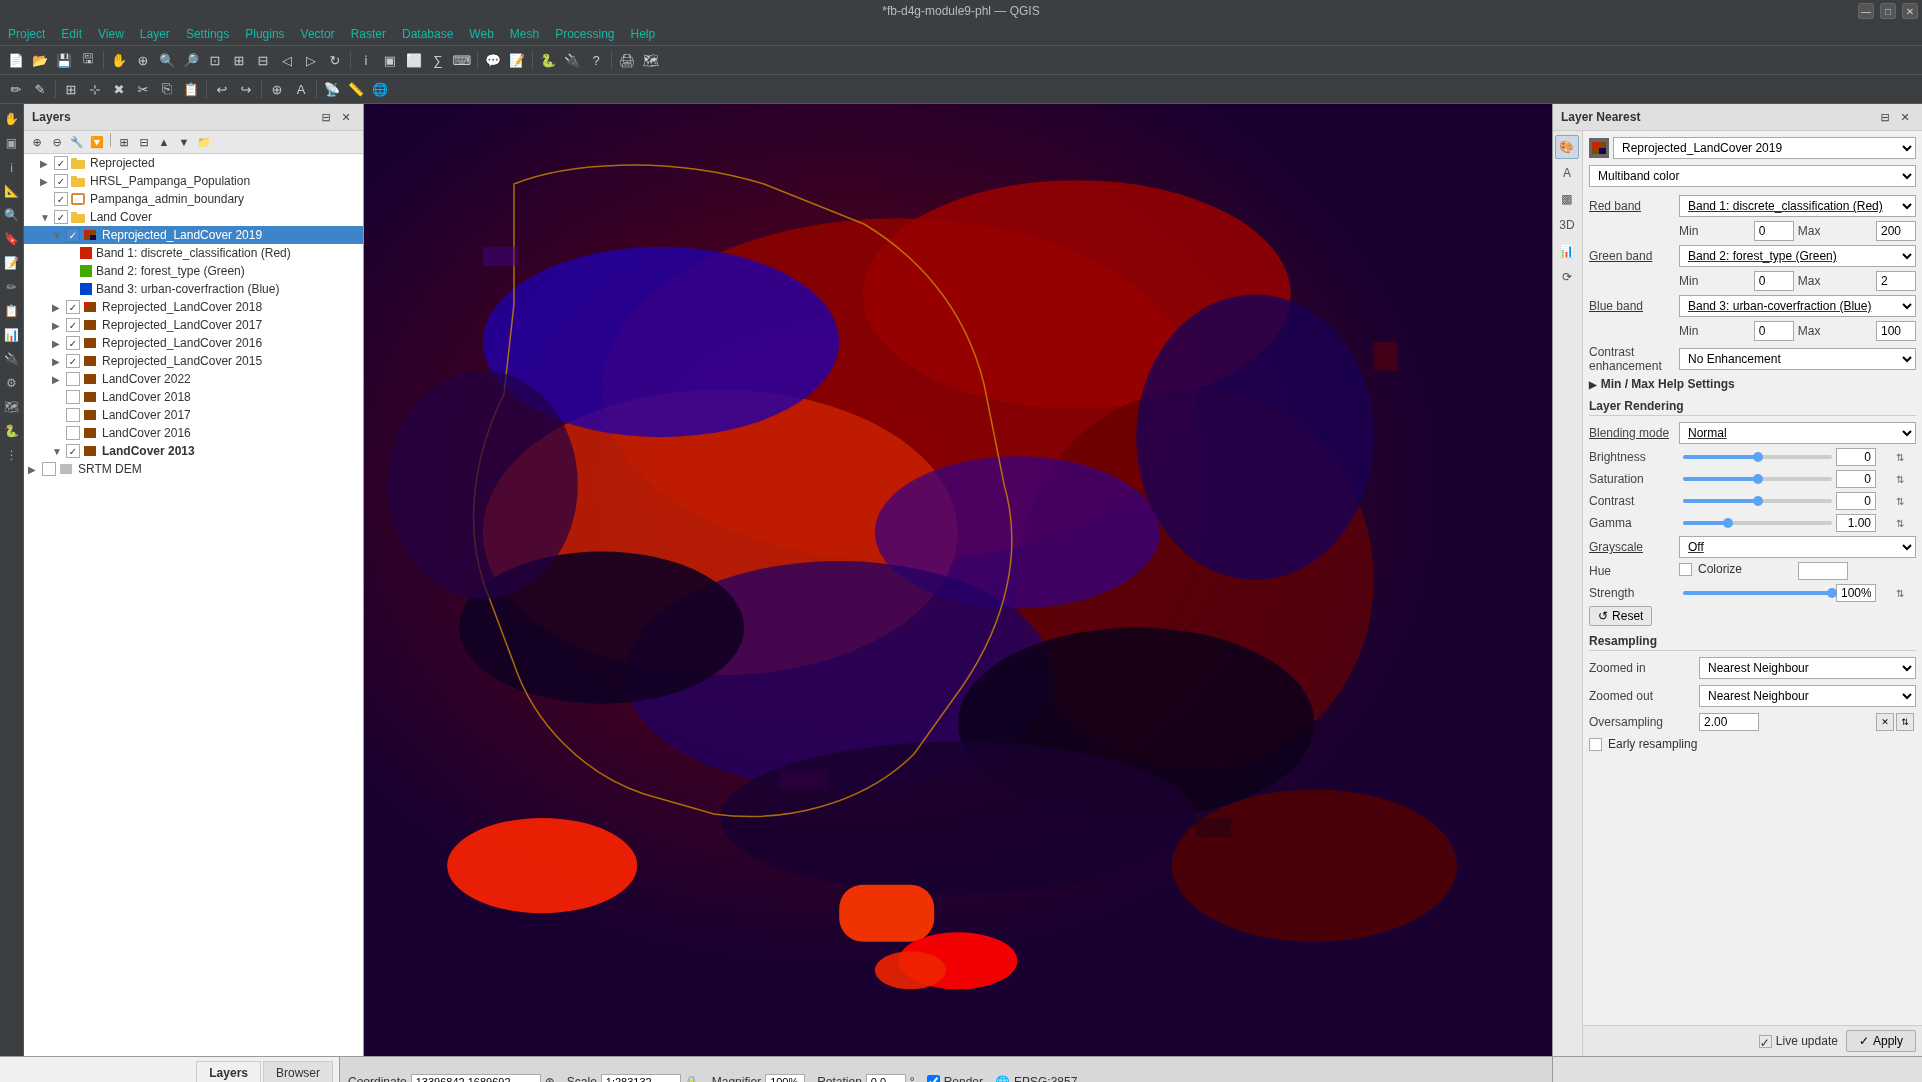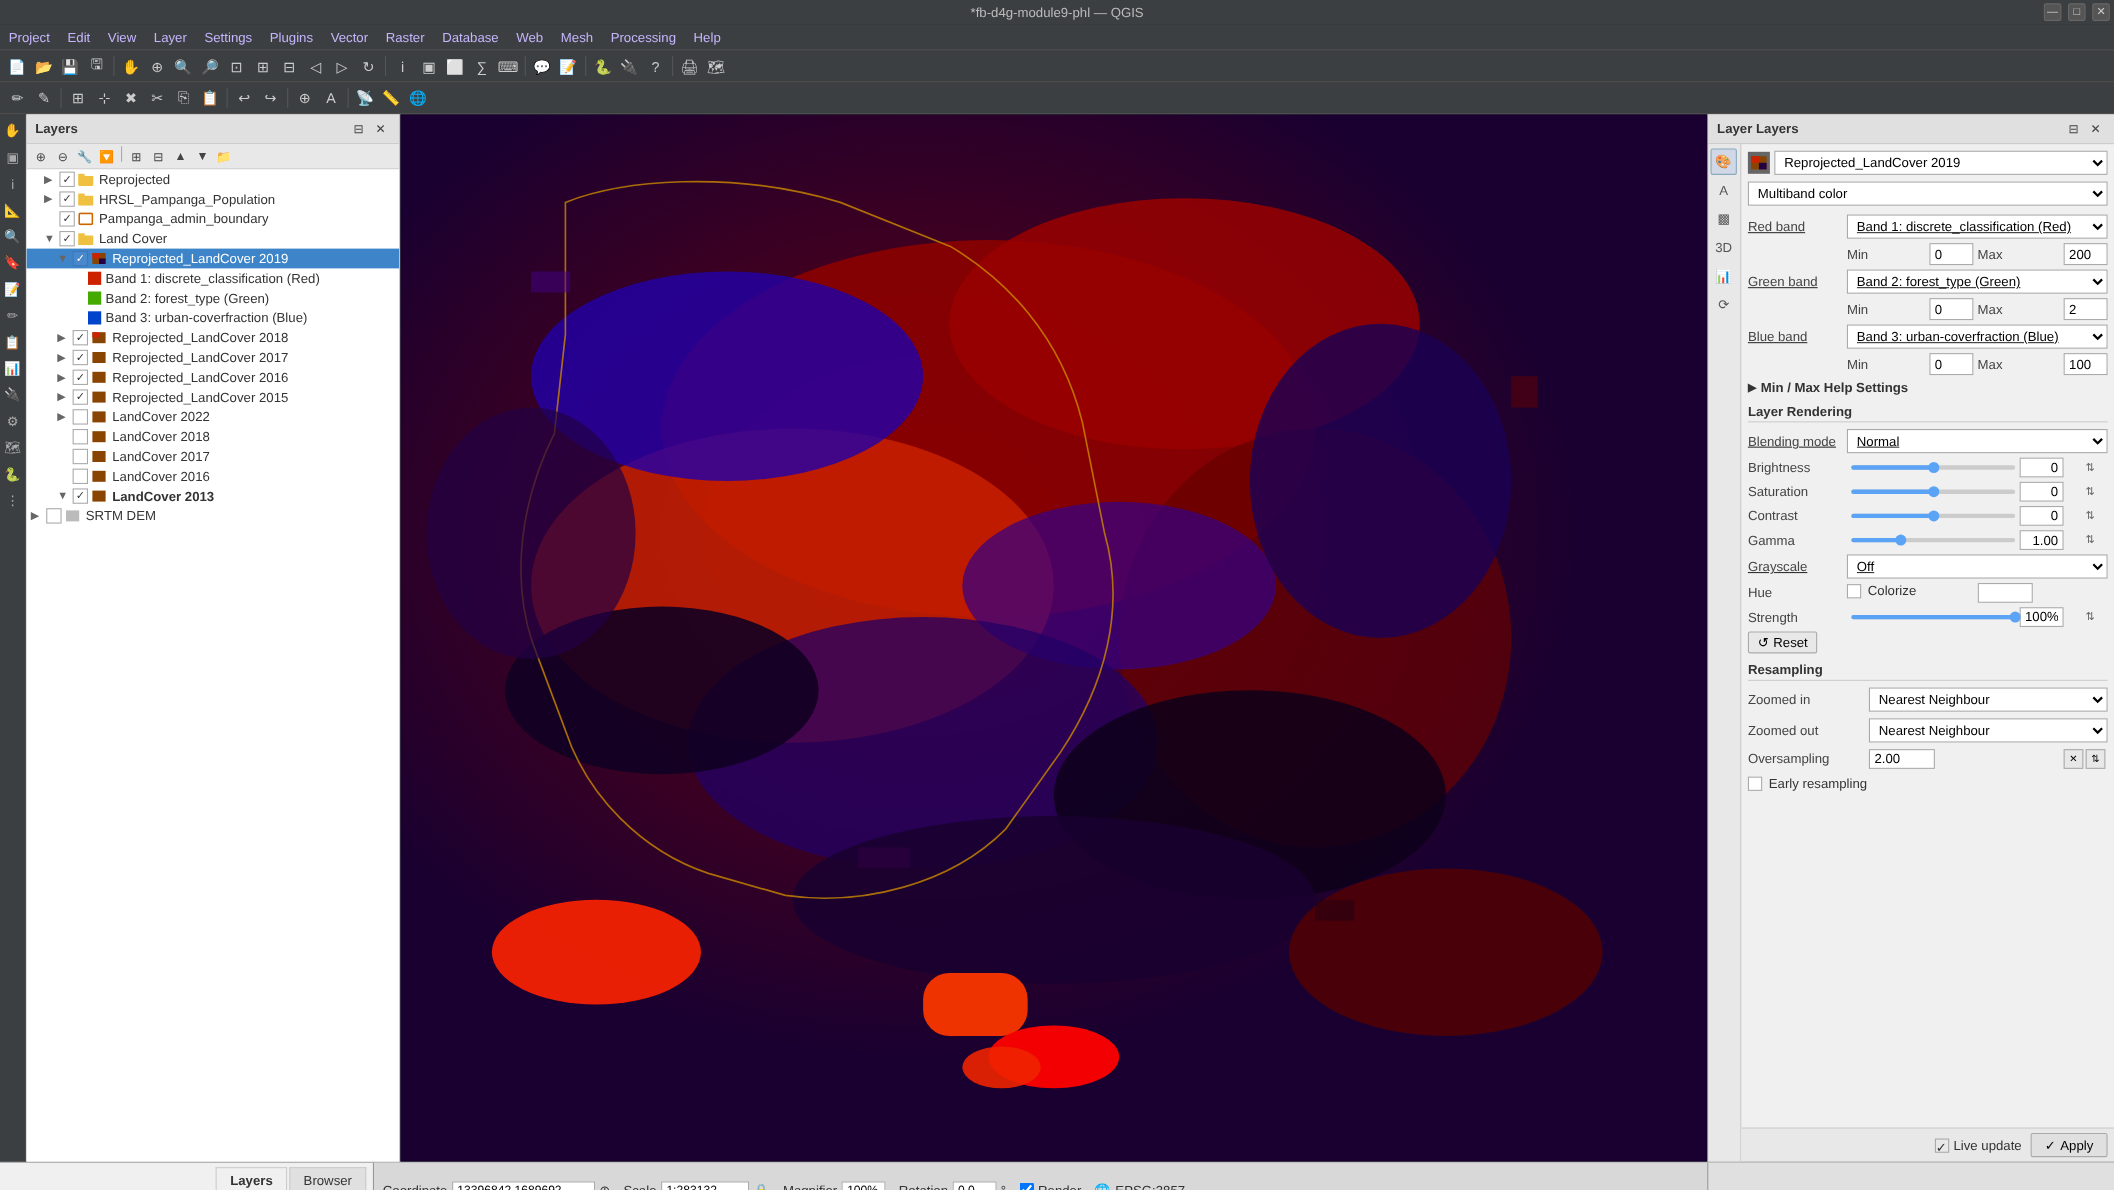--- a/index.html
+++ b/index.html
@@ -37,21 +37,21 @@
     
     #menubar {
       background: #3c3f41;
       display: flex;
       height: 24px;
       align-items: center;
       border-bottom: 1px solid #555;
     }
     .menu-item {
       padding: 2px 8px;
-      color: #c4b5fd;
+      color: #14b8a6;
       cursor: pointer;
       font-size: 12px;
       height: 100%;
       display: flex;
       align-items: center;
     }
 
     
     .toolbar {
       background: #3c3f41;
@@ -891,21 +891,21 @@
         <rect x="10%" y="15%" width="3%" height="2%" fill="#440088"></rect>
         <rect x="85%" y="25%" width="2%" height="3%" fill="#660000"></rect>
         <rect x="35%" y="70%" width="4%" height="2%" fill="#330044"></rect>
         <rect x="70%" y="75%" width="3%" height="2%" fill="#220011"></rect>
       </g>
     </svg>
   </div>
 
   <div id="right-panel">
     <div id="right-header">
-      <span>Layer Layers</span>
+      <span>Layer Nearest</span>
       <div style="display:flex;gap:2px;">
         <button class="layers-toolbar-btn">⊟</button>
         <button class="layers-toolbar-btn">✕</button>
       </div>
     </div>
 
     <div style="display:flex;flex:1;overflow:hidden;">
 
       <div id="styling-icons-bar">
         <div class="style-icon-btn active" title="Symbology">🎨</div>
@@ -973,20 +973,26 @@
             </select>
           </div>
           <div style="display:grid;grid-template-columns:90px auto 40px auto 40px;align-items:center;margin-bottom:4px;font-size:12px;">
             <span></span>
             <span style="color:#444;padding-right:4px;">Min</span>
             <input type="text" class="mm-field" style="width: 40px;" value="0">
             <span style="color:#444;padding:0 4px;">Max</span>
             <input type="text" class="mm-field" style="width: 40px;" value="100">
           </div>
 
+          <div class="contrast-row">
+            <span class="band-label">Contrast enhancement</span>
+            <select class="band-dropdown">
+              <option>No Enhancement</option>
+            </select>
+          </div>
 
           <div class="expand-section">
             <span class="expand-arrow">▶</span>
             <span>Min / Max Help Settings</span>
           </div>
 
           <div class="section-title">Layer Rendering</div>
 
           <div class="band-row">
             <span class="band-label">Blending mode</span>

